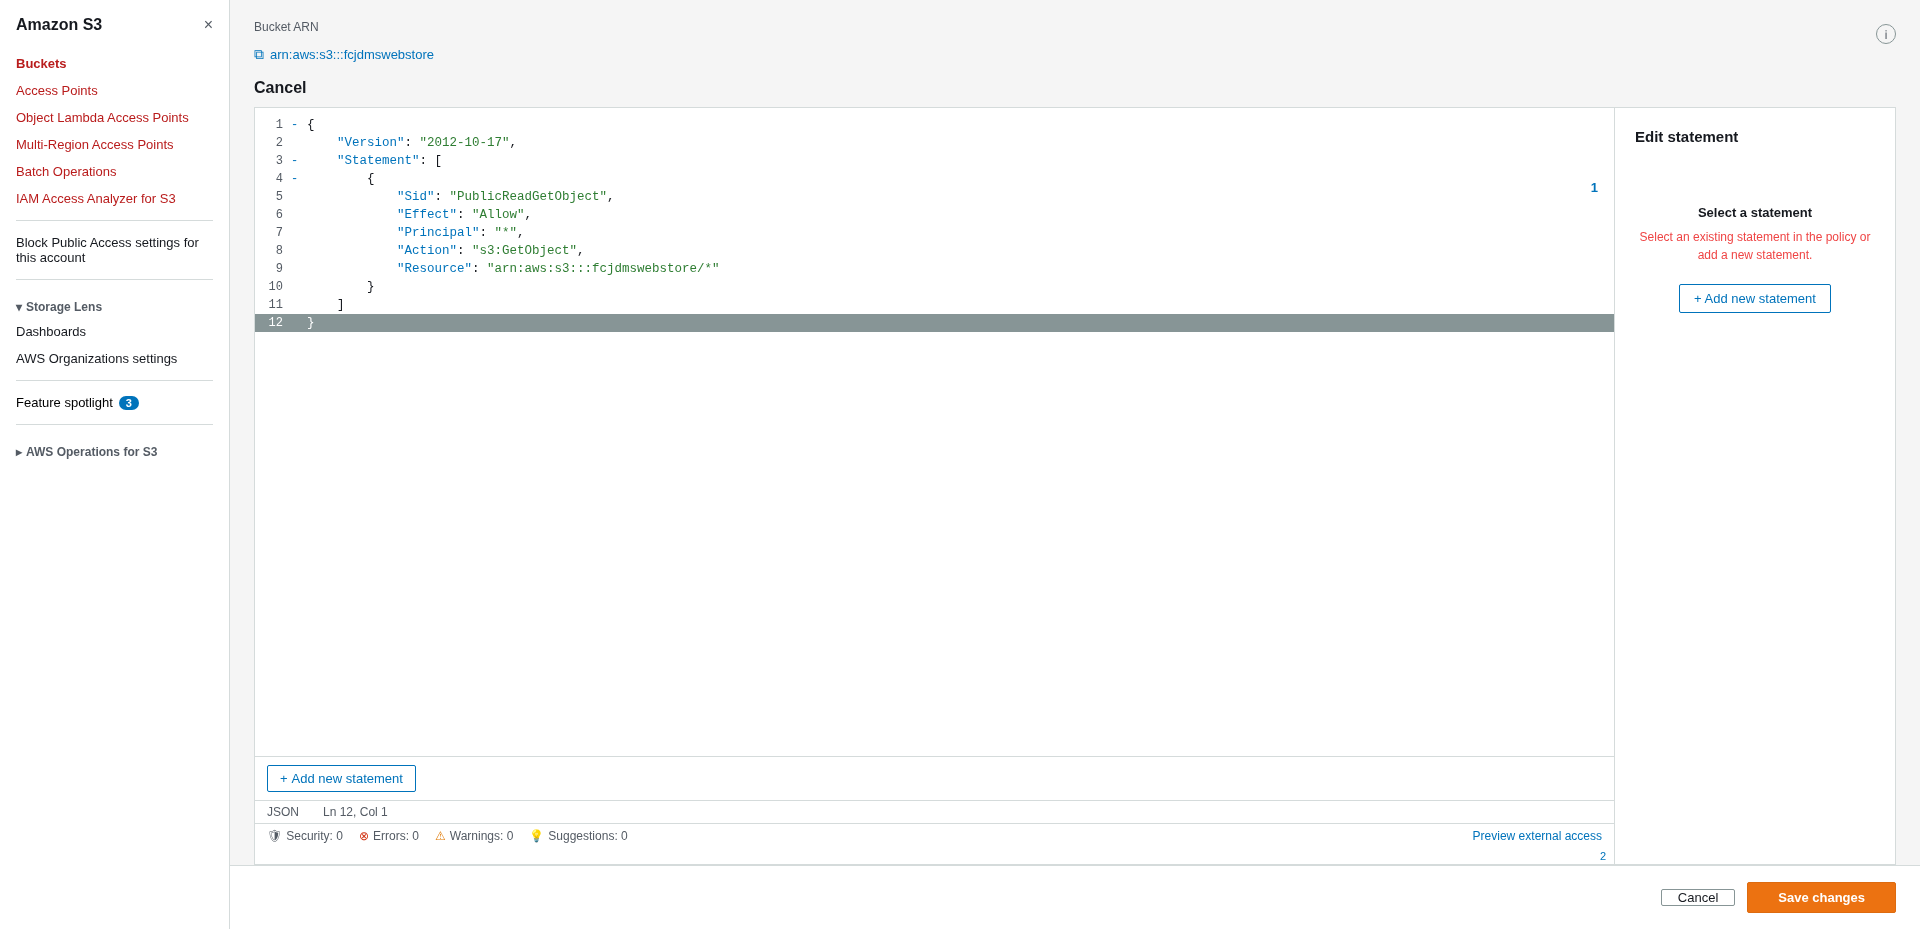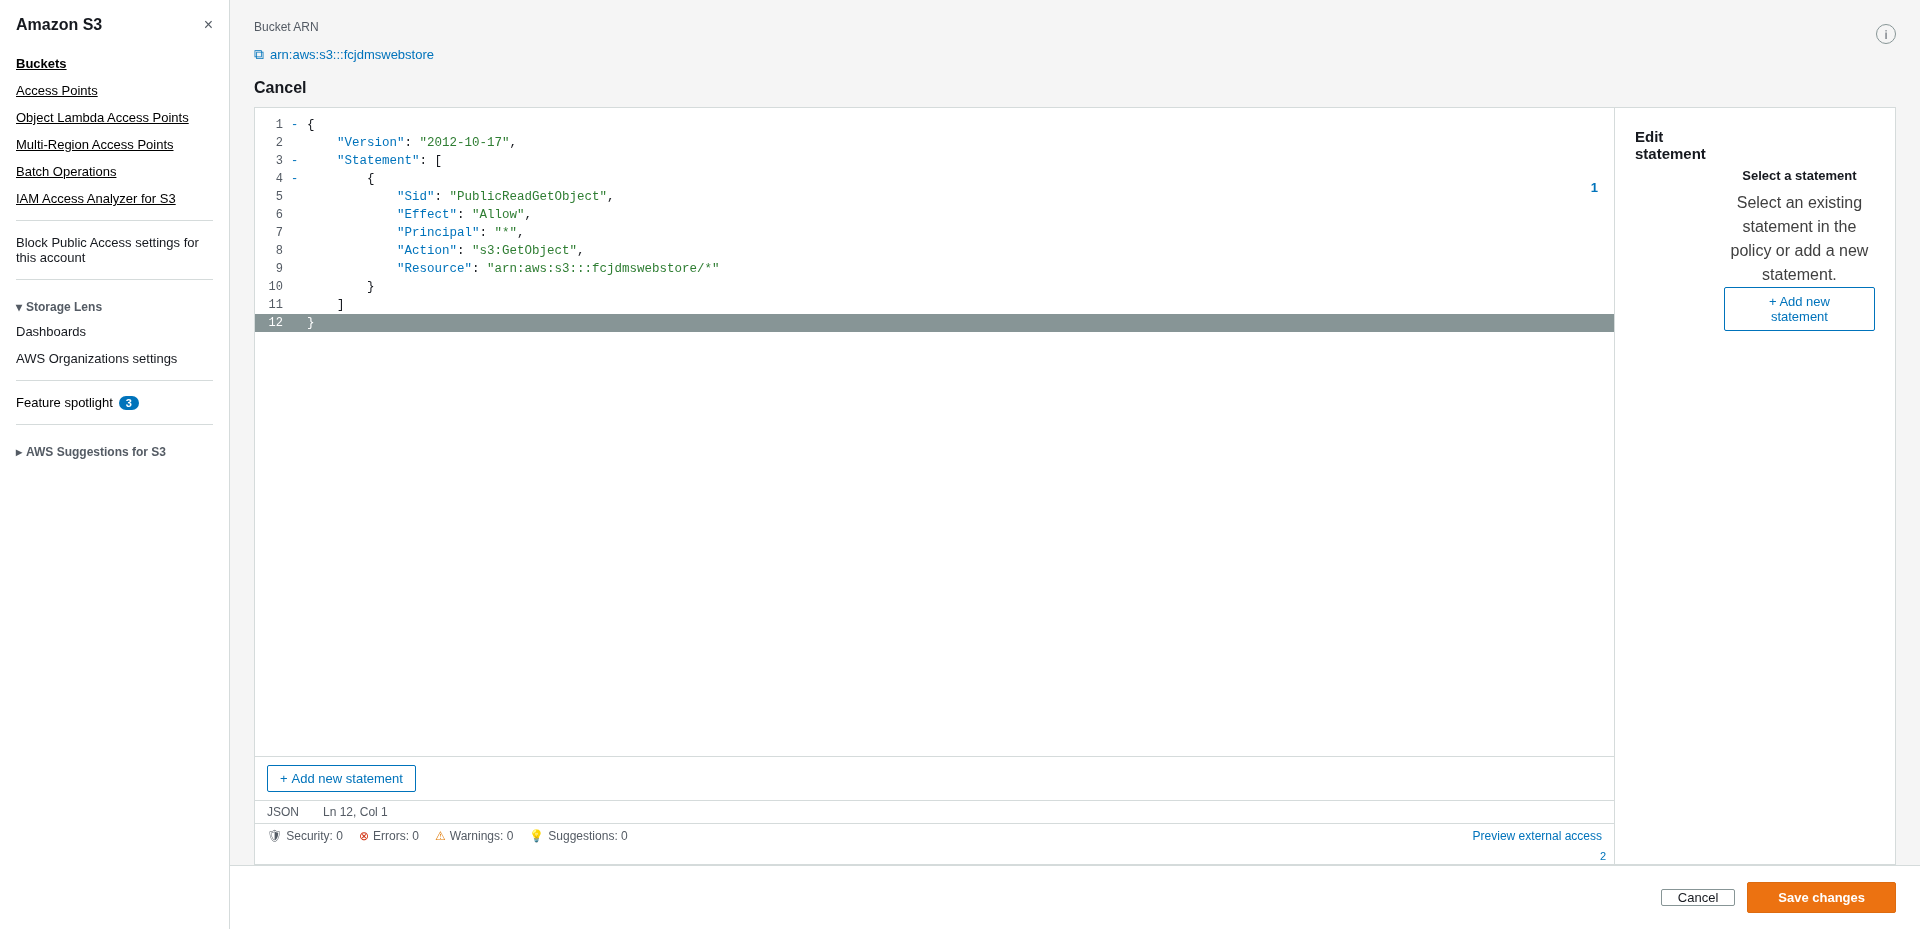--- a/index.html
+++ b/index.html
@@ -32,21 +32,21 @@
       background: none;
       border: none;
     }
     .sidebar-nav-item {
       padding: 6px 16px;
       cursor: pointer;
       color: #16191f;
       font-size: 13px;
     }
     .sidebar-nav-item.active { color: #0073bb; font-weight: 600; }
-    .sidebar-nav-item.link { color: #000000; text-decoration: underline; }
+    .sidebar-nav-item.link { color: #b91c1c; }
     .sidebar-section-header {
       padding: 12px 16px 4px 16px;
       font-size: 12px;
       font-weight: 700;
       color: #545b64;
       display: flex;
       align-items: center;
       gap: 4px;
       cursor: pointer;
     }
@@ -224,44 +224,44 @@
       color: #0073bb;
       cursor: pointer;
       font-size: 12px;
     }
 
     
     .edit-pane {
       width: 280px;
       flex-shrink: 0;
       display: flex;
+      flex-direction: column;
       padding: 20px;
       background: #fff;
-      gap: 18px;
     }
     .edit-pane-title {
       font-size: 15px;
       font-weight: 700;
       color: #16191f;
       margin-bottom: 20px;
     }
     .select-statement-hint {
       text-align: center;
       margin-top: 40px;
     }
     .select-statement-hint-title {
       font-size: 13px;
       font-weight: 600;
       color: #16191f;
       margin-bottom: 8px;
     }
     .select-statement-hint-text {
-      font-size: 16px;
-      color: #404040;
-      margin-bottom: 0;
+      font-size: 12px;
+      color: #ef4444;
+      margin-bottom: 20px;
       line-height: 1.5;
     }
     .add-statement-btn-right {
       border: 1px solid #0073bb;
       background: #fff;
       color: #0073bb;
       padding: 6px 14px;
       font-size: 13px;
       cursor: pointer;
       border-radius: 2px;
@@ -354,21 +354,21 @@
 
   <div class="feature-spotlight-row">
     <span>Feature spotlight</span>
     <span class="badge">3</span>
   </div>
 
   <hr class="sidebar-divider">
 
   <div class="sidebar-section-header">
     <span>▸</span>
-    <span>AWS Suggestions for S3</span>
+    <span>AWS Operations for S3</span>
   </div>
 </div>
 
 <div class="main">
   <div class="content-area">
 
     <div class="bucket-arn-label">Bucket ARN</div>
     <div class="bucket-arn-value">
       <span class="copy-icon">⧉</span>
       <span style="color:#0073bb;">arn:aws:s3:::fcjdmswebstore</span>

